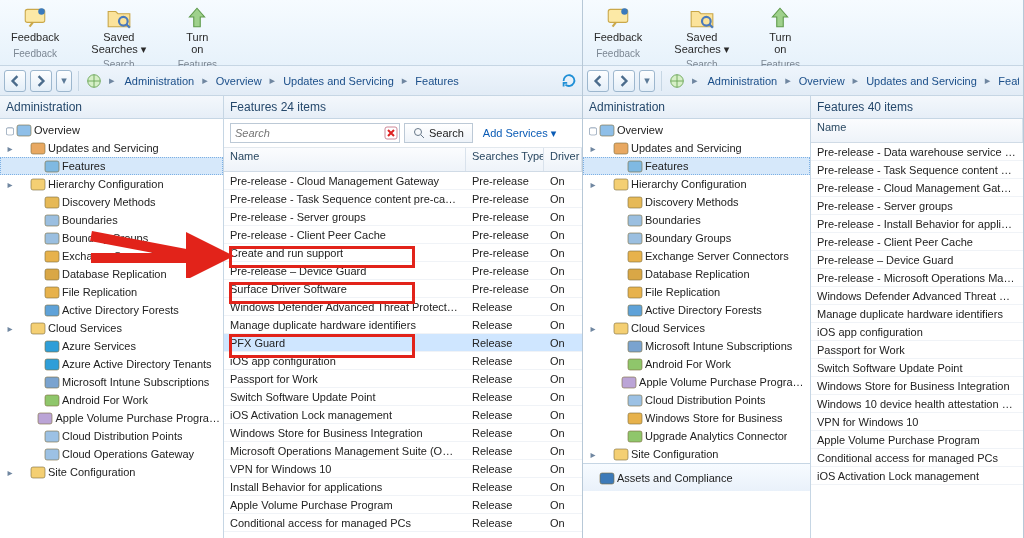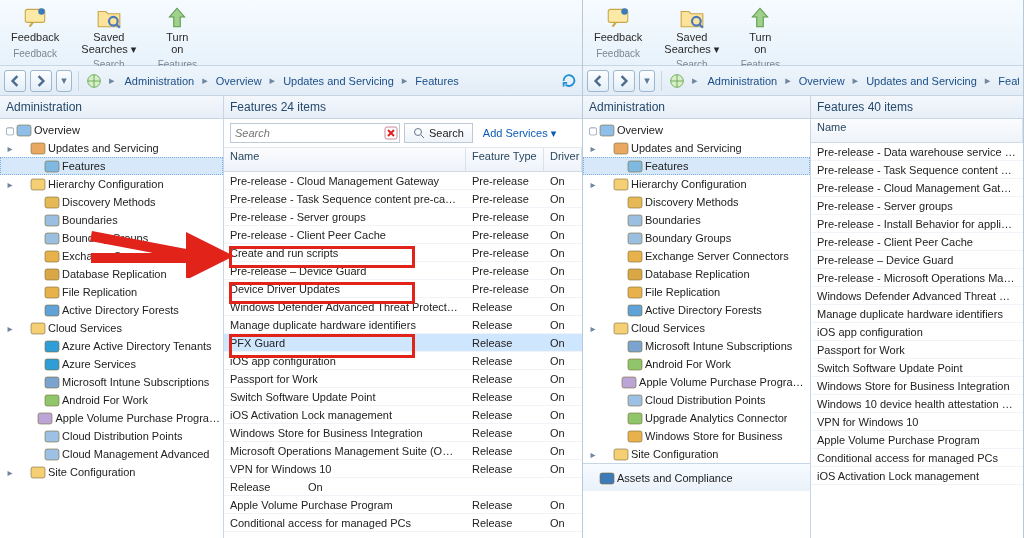--- a/index.html
+++ b/index.html
@@ -2,21 +2,21 @@
 <html><head>
 <meta charset="utf-8">
 <style>
   *{box-sizing:border-box;margin:0;padding:0;font-family:"Segoe UI",Tahoma,sans-serif;font-size:11px;color:#222}
   html,body{width:1024px;height:538px;overflow:hidden;background:#fff}
   .split{display:flex;width:1024px;height:538px}
   .pane{height:538px;display:flex;flex-direction:column;border-right:1px solid #b7c8d7}
   .pane.left{width:583px}
   .pane.right{width:441px}
   
-  .ribbon{height:66px;background:linear-gradient(#f6fbff,#e7f2fb);border-bottom:1px solid #c6d6e4;display:flex;gap:8px;padding:2px 4px 0}
+  .ribbon{height:66px;background:linear-gradient(#f6fbff,#e7f2fb);border-bottom:1px solid #c6d6e4;display:flex;gap:18px;padding:2px 4px 0}
   .rib-btn{display:flex;flex-direction:column;align-items:center;justify-content:flex-start;padding:2px 6px;border:1px solid transparent;border-radius:3px;min-width:52px;cursor:default}
   .rib-ico{width:26px;height:26px;margin-bottom:1px}
   .rib-lbl{font-size:11px;color:#2a2a2a;text-align:center;line-height:1.05}
   .rib-grp{font-size:10px;color:#7c8793;text-align:center;margin-top:1px}
   .rib-stack{display:flex;flex-direction:column;align-items:center}
   
   .navbar{height:30px;background:linear-gradient(#eef5fc,#e2ecf6);border-bottom:1px solid #c6d6e4;display:flex;align-items:center;padding:0 4px;gap:4px}
   .nav-btn{width:22px;height:22px;border:1px solid #9db7ce;border-radius:3px;background:linear-gradient(#fdfeff,#e3eef8);display:flex;align-items:center;justify-content:center;color:#5b7a97}
   .nav-sep{width:1px;height:20px;background:#c6d6e4;margin:0 2px}
   .crumbs{display:flex;align-items:center;gap:2px;flex:1;overflow:hidden;white-space:nowrap}
@@ -233,34 +233,34 @@
                 <rect x="1" y="3" width="14" height="11" rx="2" fill="#f4cf73" stroke="#7a6a3a" stroke-width="0.6"></rect>
               </svg>
               <span class="tn-lbl">Cloud Services</span>
             </div>
             <div class="tn">
               <span class="tw"></span>
               <span style="width:28px;display:inline-block"></span>
               <svg class="ti" width="14" height="14" viewBox="0 0 16 16">
                 <rect x="1" y="3" width="14" height="11" rx="2" fill="#2f9ed8" stroke="#7a6a3a" stroke-width="0.6"></rect>
               </svg>
+              <span class="tn-lbl">Azure Services</span>
+            </div>
+            <div class="tn">
+              <span class="tw"></span>
+              <span style="width:28px;display:inline-block"></span>
+              <svg class="ti" width="14" height="14" viewBox="0 0 16 16">
+                <rect x="1" y="3" width="14" height="11" rx="2" fill="#2f9ed8" stroke="#7a6a3a" stroke-width="0.6"></rect>
+              </svg>
               <span class="tn-lbl">Azure Active Directory Tenants</span>
             </div>
             <div class="tn">
               <span class="tw"></span>
               <span style="width:28px;display:inline-block"></span>
               <svg class="ti" width="14" height="14" viewBox="0 0 16 16">
-                <rect x="1" y="3" width="14" height="11" rx="2" fill="#2f9ed8" stroke="#7a6a3a" stroke-width="0.6"></rect>
-              </svg>
-              <span class="tn-lbl">Azure Services</span>
-            </div>
-            <div class="tn">
-              <span class="tw"></span>
-              <span style="width:28px;display:inline-block"></span>
-              <svg class="ti" width="14" height="14" viewBox="0 0 16 16">
                 <rect x="1" y="3" width="14" height="11" rx="2" fill="#7aa3cf" stroke="#7a6a3a" stroke-width="0.6"></rect>
               </svg>
               <span class="tn-lbl">Microsoft Intune Subscriptions</span>
             </div>
             <div class="tn">
               <span class="tw"></span>
               <span style="width:28px;display:inline-block"></span>
               <svg class="ti" width="14" height="14" viewBox="0 0 16 16">
                 <rect x="1" y="3" width="14" height="11" rx="2" fill="#8fc66b" stroke="#7a6a3a" stroke-width="0.6"></rect>
               </svg>
@@ -281,21 +281,21 @@
                 <rect x="1" y="3" width="14" height="11" rx="2" fill="#9cc1e4" stroke="#7a6a3a" stroke-width="0.6"></rect>
               </svg>
               <span class="tn-lbl">Cloud Distribution Points</span>
             </div>
             <div class="tn">
               <span class="tw"></span>
               <span style="width:28px;display:inline-block"></span>
               <svg class="ti" width="14" height="14" viewBox="0 0 16 16">
                 <rect x="1" y="3" width="14" height="11" rx="2" fill="#9cc1e4" stroke="#7a6a3a" stroke-width="0.6"></rect>
               </svg>
-              <span class="tn-lbl">Cloud Management Advanced</span>
+              <span class="tn-lbl">Cloud Operations Gateway</span>
             </div>
             <div class="tn">
               <span class="tw">▸</span>
               <span style="width:14px;display:inline-block"></span>
               <svg class="ti" width="14" height="14" viewBox="0 0 16 16">
                 <rect x="1" y="3" width="14" height="11" rx="2" fill="#f4cf73" stroke="#7a6a3a" stroke-width="0.6"></rect>
               </svg>
               <span class="tn-lbl">Site Configuration</span>
             </div>
           </div>
@@ -317,21 +317,21 @@
                 <circle cx="5" cy="5" r="3.5" fill="none" stroke="#678"></circle>
                 <path d="M8 8l3 3" stroke="#678"></path>
               </svg>
             <span>Search</span>
           </div>
           <span class="link" style="margin-left:6px">Add Services ▾</span>
         </div>
         <div class="grid">
           <div class="gh">
             <div class="gc-name">Name</div>
-            <div class="gc-type">Feature Type</div>
+            <div class="gc-type">Searches Type</div>
             <div class="gc-stat">Driver</div>
           </div>
           <div id="rows-left">
               <div class="grow">
                 <div class="gc-name">Pre-release - Cloud Management Gateway</div>
                 <div class="gc-type">Pre-release</div>
                 <div class="gc-stat">On</div>
               </div>
               <div class="grow">
                 <div class="gc-name">Pre-release - Task Sequence content pre-caching</div>
@@ -342,31 +342,31 @@
                 <div class="gc-name">Pre-release - Server groups</div>
                 <div class="gc-type">Pre-release</div>
                 <div class="gc-stat">On</div>
               </div>
               <div class="grow">
                 <div class="gc-name">Pre-release - Client Peer Cache</div>
                 <div class="gc-type">Pre-release</div>
                 <div class="gc-stat">On</div>
               </div>
               <div class="grow">
-                <div class="gc-name">Create and run scripts</div>
+                <div class="gc-name">Create and run support</div>
                 <div class="gc-type">Pre-release</div>
                 <div class="gc-stat">On</div>
               </div>
               <div class="grow">
                 <div class="gc-name">Pre-release – Device Guard</div>
                 <div class="gc-type">Pre-release</div>
                 <div class="gc-stat">On</div>
               </div>
               <div class="grow">
-                <div class="gc-name">Device Driver Updates</div>
+                <div class="gc-name">Surface Driver Software</div>
                 <div class="gc-type">Pre-release</div>
                 <div class="gc-stat">On</div>
               </div>
               <div class="grow">
                 <div class="gc-name">Windows Defender Advanced Threat Protection</div>
                 <div class="gc-type">Release</div>
                 <div class="gc-stat">On</div>
               </div>
               <div class="grow">
                 <div class="gc-name">Manage duplicate hardware identifiers</div>
@@ -407,20 +407,21 @@
                 <div class="gc-name">Microsoft Operations Management Suite (OMS) Connector</div>
                 <div class="gc-type">Release</div>
                 <div class="gc-stat">On</div>
               </div>
               <div class="grow">
                 <div class="gc-name">VPN for Windows 10</div>
                 <div class="gc-type">Release</div>
                 <div class="gc-stat">On</div>
               </div>
               <div class="grow">
+                <div class="gc-name">Install Behavior for applications</div>
                 <div class="gc-type">Release</div>
                 <div class="gc-stat">On</div>
               </div>
               <div class="grow">
                 <div class="gc-name">Apple Volume Purchase Program</div>
                 <div class="gc-type">Release</div>
                 <div class="gc-stat">On</div>
               </div>
               <div class="grow">
                 <div class="gc-name">Conditional access for managed PCs</div>
@@ -637,31 +638,31 @@
               <span style="width:28px;display:inline-block"></span>
               <svg class="ti" width="14" height="14" viewBox="0 0 16 16">
                 <rect x="1" y="3" width="14" height="11" rx="2" fill="#9cc1e4" stroke="#7a6a3a" stroke-width="0.6"></rect>
               </svg>
               <span class="tn-lbl">Cloud Distribution Points</span>
             </div>
             <div class="tn">
               <span class="tw"></span>
               <span style="width:28px;display:inline-block"></span>
               <svg class="ti" width="14" height="14" viewBox="0 0 16 16">
+                <rect x="1" y="3" width="14" height="11" rx="2" fill="#e7b24c" stroke="#7a6a3a" stroke-width="0.6"></rect>
+              </svg>
+              <span class="tn-lbl">Windows Store for Business</span>
+            </div>
+            <div class="tn">
+              <span class="tw"></span>
+              <span style="width:28px;display:inline-block"></span>
+              <svg class="ti" width="14" height="14" viewBox="0 0 16 16">
                 <rect x="1" y="3" width="14" height="11" rx="2" fill="#8fc66b" stroke="#7a6a3a" stroke-width="0.6"></rect>
               </svg>
               <span class="tn-lbl">Upgrade Analytics Connector</span>
-            </div>
-            <div class="tn">
-              <span class="tw"></span>
-              <span style="width:28px;display:inline-block"></span>
-              <svg class="ti" width="14" height="14" viewBox="0 0 16 16">
-                <rect x="1" y="3" width="14" height="11" rx="2" fill="#e7b24c" stroke="#7a6a3a" stroke-width="0.6"></rect>
-              </svg>
-              <span class="tn-lbl">Windows Store for Business</span>
             </div>
             <div class="tn">
               <span class="tw">▸</span>
               <span style="width:14px;display:inline-block"></span>
               <svg class="ti" width="14" height="14" viewBox="0 0 16 16">
                 <rect x="1" y="3" width="14" height="11" rx="2" fill="#f4cf73" stroke="#7a6a3a" stroke-width="0.6"></rect>
               </svg>
               <span class="tn-lbl">Site Configuration</span>
             </div>
             <div class="tn" style="height: 28px; border-top: 1px solid rgb(198, 214, 228); background: linear-gradient(rgb(247, 251, 255), rgb(233, 241, 250)); font-size: 13px; color: rgb(26, 78, 137);">

